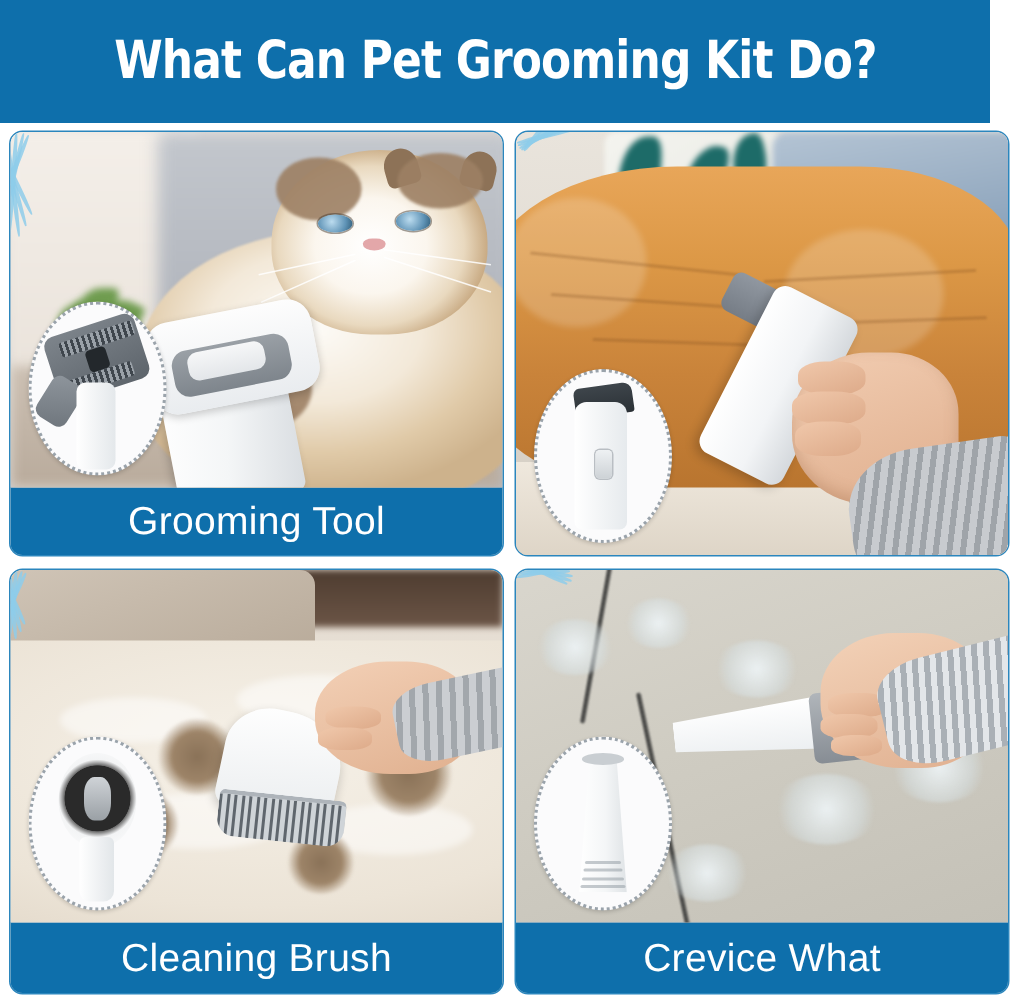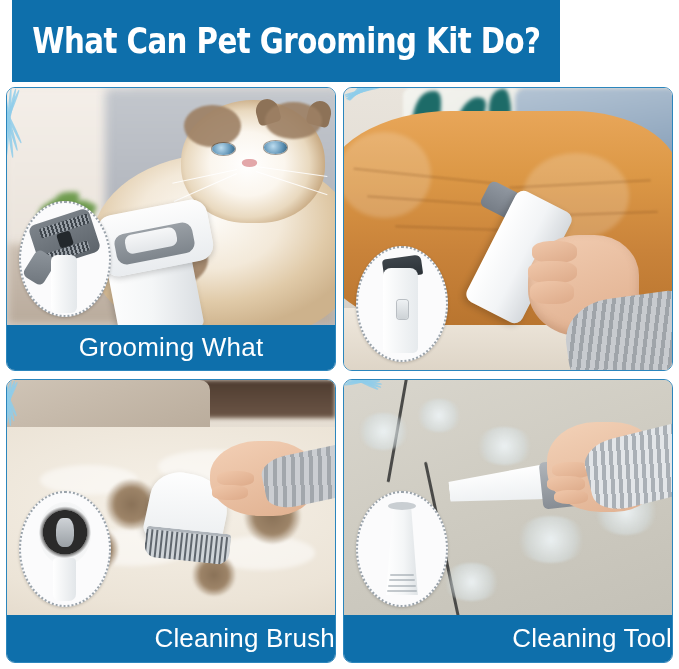--- a/index.html
+++ b/index.html
@@ -1,38 +1,38 @@
 <!DOCTYPE html>
 <html><head>
 <meta charset="utf-8">
 <style>
   html,body{margin:0;padding:0;background:#ffffff;}
   body{width:679px;height:669px;overflow:hidden;font-family:"Liberation Sans",sans-serif;}
 
   .infographic{position:relative;width:679px;height:669px;background:#ffffff;}
 
   
-  .header{position:absolute;left:12px;top:0;width:548px;height:82px;background:#0e6fab;
+  .header{position:absolute;left:0;top:0;width:660px;height:82px;background:#0e6fab;
           display:flex;align-items:center;justify-content:center;}
   .header-title{color:#ffffff;font-size:35px;font-weight:bold;letter-spacing:-0.6px;
                 font-family:"DejaVu Sans Condensed","Liberation Sans",sans-serif;
                 transform:scaleX(0.93);transform-origin:center;white-space:nowrap;}
 
   
   .grid{position:absolute;left:6px;top:87px;width:667px;height:576px;
         display:grid;grid-template-columns:1fr 1fr;grid-template-rows:1fr 1fr;
         column-gap:7px;row-gap:8px;}
 
   .card{position:relative;border-radius:9px;overflow:hidden;
         border:1px solid #2b86bd;background:#d9d9d9;display:flex;flex-direction:column;}
 
   .photo{position:relative;flex:1 1 auto;overflow:hidden;}
 
   .label{flex:0 0 45px;background:#0e6fab;display:flex;align-items:center;justify-content:center;}
-  .card.bottom .label{flex-basis:47px;justify-content:flex-end;}
+  .card.bottom .label{flex-basis:47px;}
   .label-text{color:#ffffff;font-size:26px;letter-spacing:0.2px;white-space:nowrap;}
 
   
   .inset{position:absolute;left:12px;bottom:8px;width:88px;height:112px;border-radius:50%;
          background:#fbfbfc;border:2px dotted #9aa3ab;overflow:hidden;z-index:6;
          box-shadow:0 1px 3px rgba(0,0,0,.18);}
 
   
   .bg{position:absolute;inset:0;}
 
@@ -236,21 +236,21 @@
         <div class="inset">
           <div class="ins-brush-head"></div>
           <div class="ins-brush-teeth" style="left:20%;top:16%;width:58%;height:9%;transform:rotate(-18deg);"></div>
           <div class="ins-brush-teeth" style="left:20%;top:40%;width:58%;height:9%;transform:rotate(-18deg);"></div>
           <div class="ins-hole"></div>
           <div class="ins-brush-arm"></div>
           <div class="ins-brush-body"></div>
         </div>
       </div>
       <div class="label">
-        <span class="label-text">Grooming What</span>
+        <span class="label-text">Grooming Tool</span>
       </div>
     </div>
 
     <div class="card">
       <div class="photo">
         <div class="bg p2-bg"></div>
         <div class="p2-pillow">
           <div class="p2-leafA" style="left:8%;top:4%;width:24%;height:62%;"></div>
           <div class="p2-leafA" style="left:46%;top:10%;width:22%;height:58%;transform:rotate(12deg);"></div>
           <div class="p2-leafA" style="left:72%;top:2%;width:20%;height:50%;transform:rotate(-14deg);"></div>
@@ -370,18 +370,18 @@
         <div class="inset">
           <div class="ins-cv"></div>
           <div class="ins-cv-lip"></div>
           <div class="ins-cv-rib" style="left:36%;top:72%;width:28%;"></div>
           <div class="ins-cv-rib" style="left:35%;top:77%;width:30%;"></div>
           <div class="ins-cv-rib" style="left:34%;top:82%;width:32%;"></div>
           <div class="ins-cv-rib" style="left:33%;top:87%;width:34%;"></div>
         </div>
       </div>
       <div class="label">
-        <span class="label-text">Cleaning Tool</span>
+        <span class="label-text">Crevice What</span>
       </div>
     </div>
 
   </div>
 </div>
 
 </body></html>

